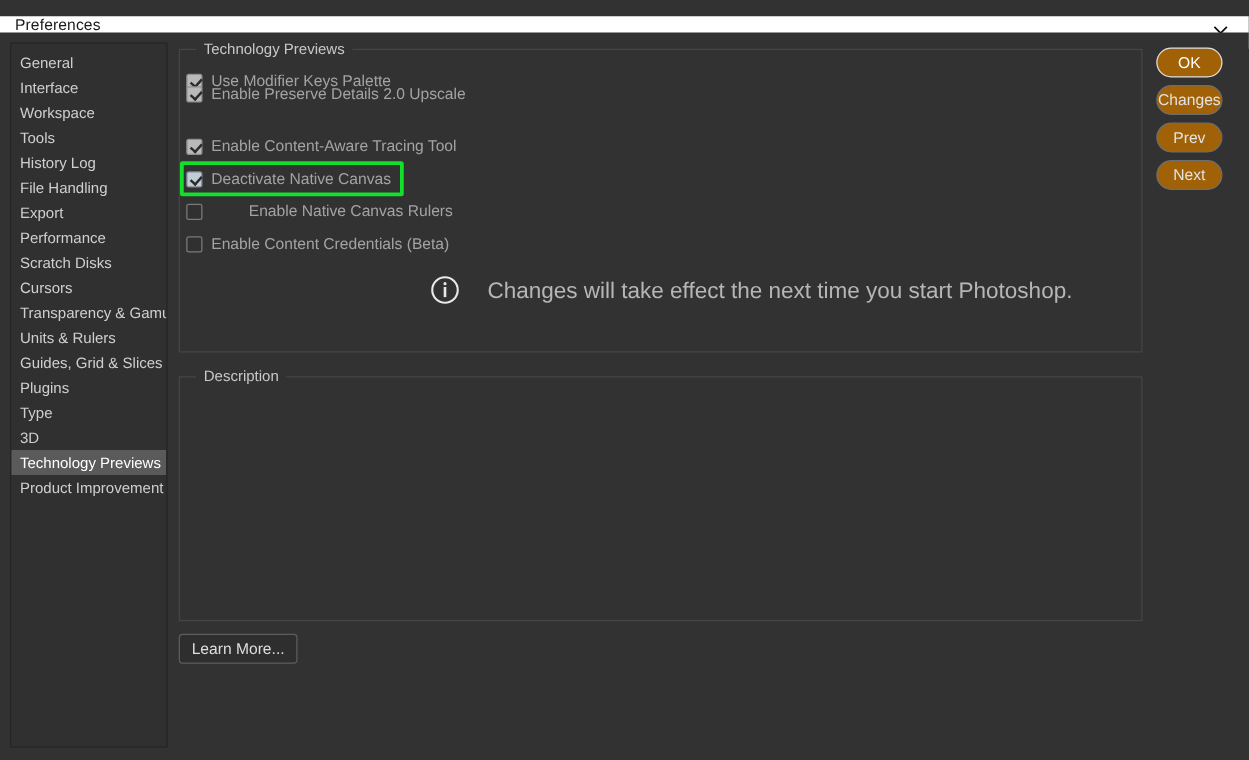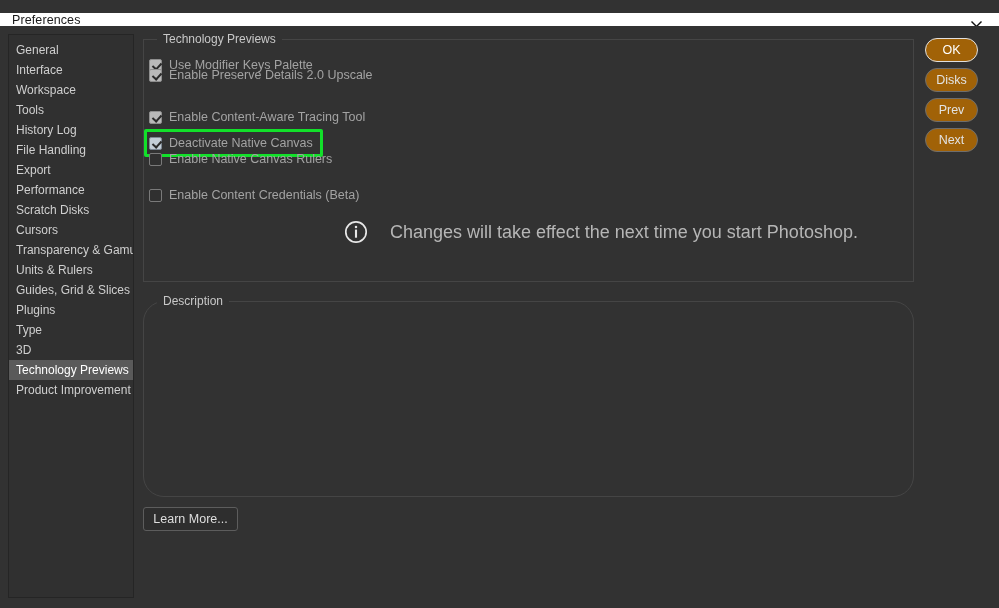--- a/index.html
+++ b/index.html
@@ -86,21 +86,21 @@
     font-size: 12px;
     color: #c8c8c8;
     white-space: nowrap;
   }
   #tech-group {
     left: 143px; top: 13px;
     width: 771px; height: 243px;
   }
   #desc-group {
     left: 143px; top: 275px;
-    width: 771px; height: 196px; border-radius: 21px;
+    width: 771px; height: 196px;
   }
 
   
   .cb-row {
     position: absolute;
     left: 5px;
     height: 22px;
     display: flex;
     align-items: center;
     cursor: pointer;
@@ -260,21 +260,21 @@
         </div>
         <div class="cb-row" style="top: 66px; align-items: center;">
           <span class="cb-box on"></span>
           <span class="cb-label">Enable Content-Aware Tracing Tool</span>
         </div>
         <div class="cb-row" style="top: 92px;">
           <span class="cb-box on focused"></span>
           <span class="cb-label">Deactivate Native Canvas</span>
         </div>
         <div class="highlight-box" style="left: 0px; top: 89px; width: 179px; height: 28px; border-color: rgb(18, 224, 42);"></div>
-        <div class="cb-row" style="top: 108px;">
+        <div class="cb-row" style="top: 118px; gap: 30px;">
           <span class="cb-box off"></span>
           <span class="cb-label">Enable Native Canvas Rulers</span>
         </div>
         <div class="cb-row" style="top: 144px;">
           <span class="cb-box off"></span>
           <span class="cb-label">Enable Content Credentials (Beta)</span>
         </div>
       </div>
 
     <div class="info-note">
@@ -291,18 +291,18 @@
 
   <div class="groupbox" id="desc-group">
     <span class="gb-label">Description</span>
     <div style="position:absolute;left:10px;top:10px;font-size:12.5px;color:#bdbdbd;"></div>
   </div>
 
   <button class="learn-more">Learn More...</button>
 
   <div class="btn-col" id="btn-col">
       <button class="pill-btn primary">OK</button>
-      <button class="pill-btn">Disks</button>
+      <button class="pill-btn">Changes</button>
       <button class="pill-btn">Prev</button>
       <button class="pill-btn">Next</button>
     </div>
 
 </div>
 
 </body></html>

